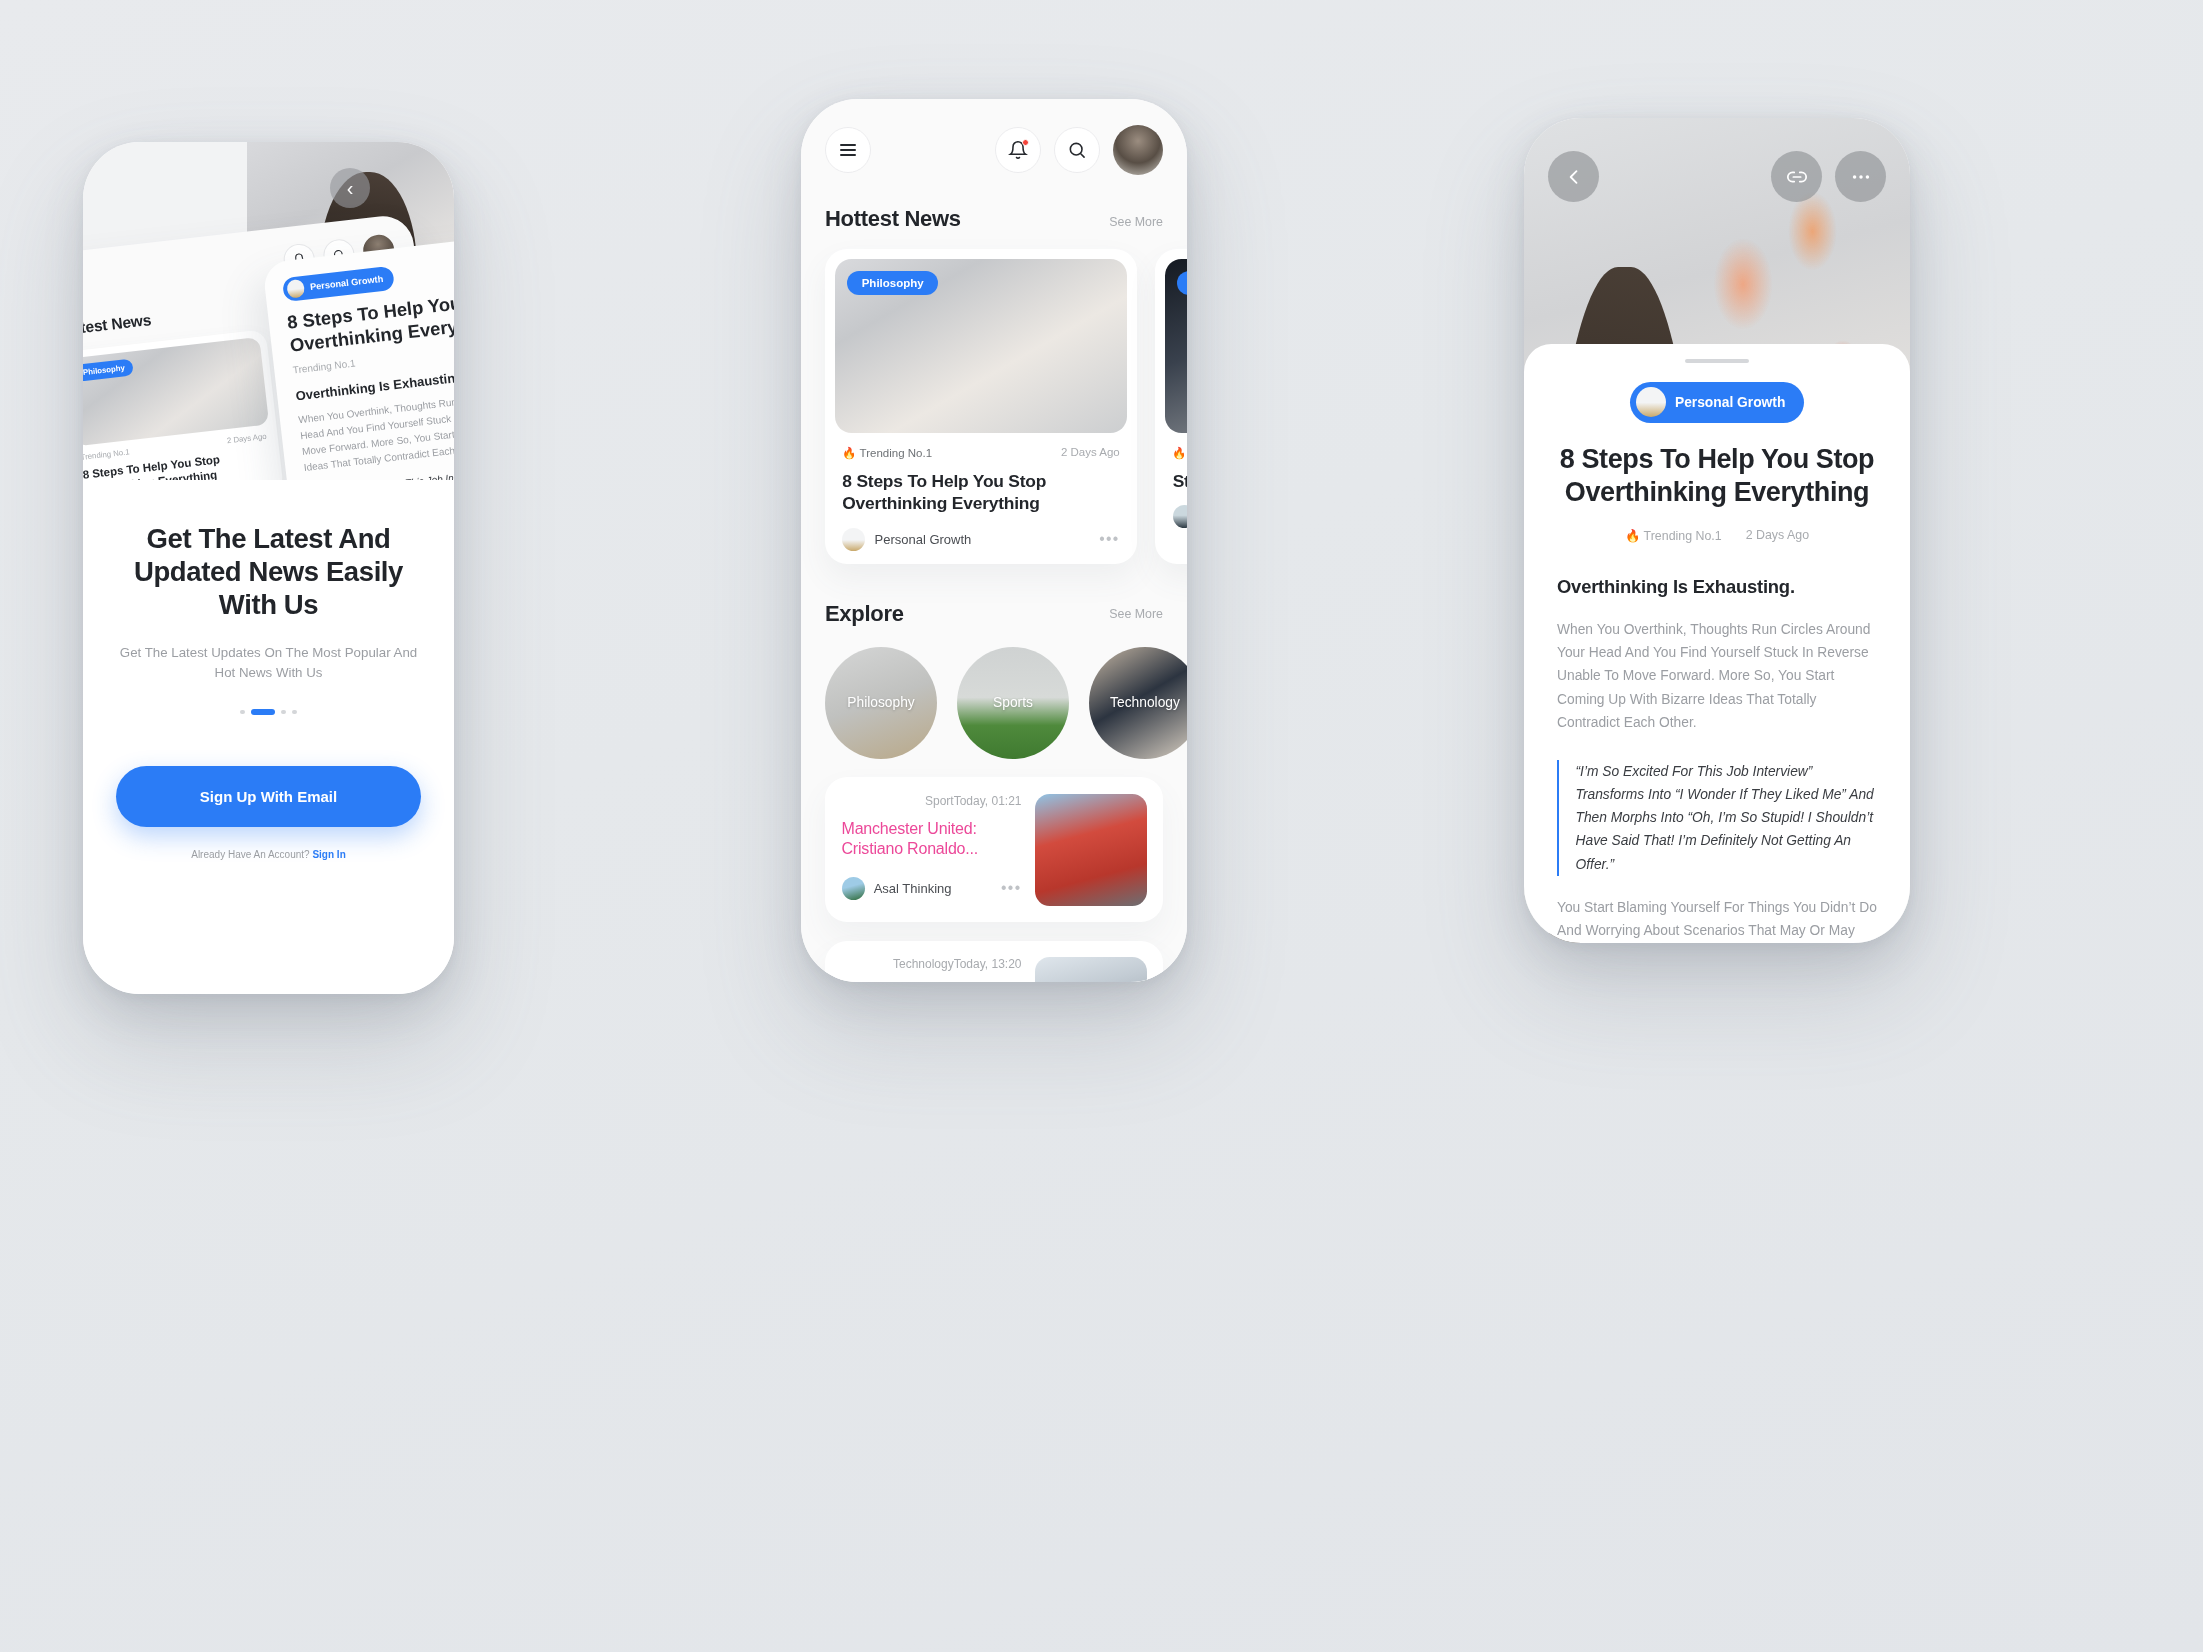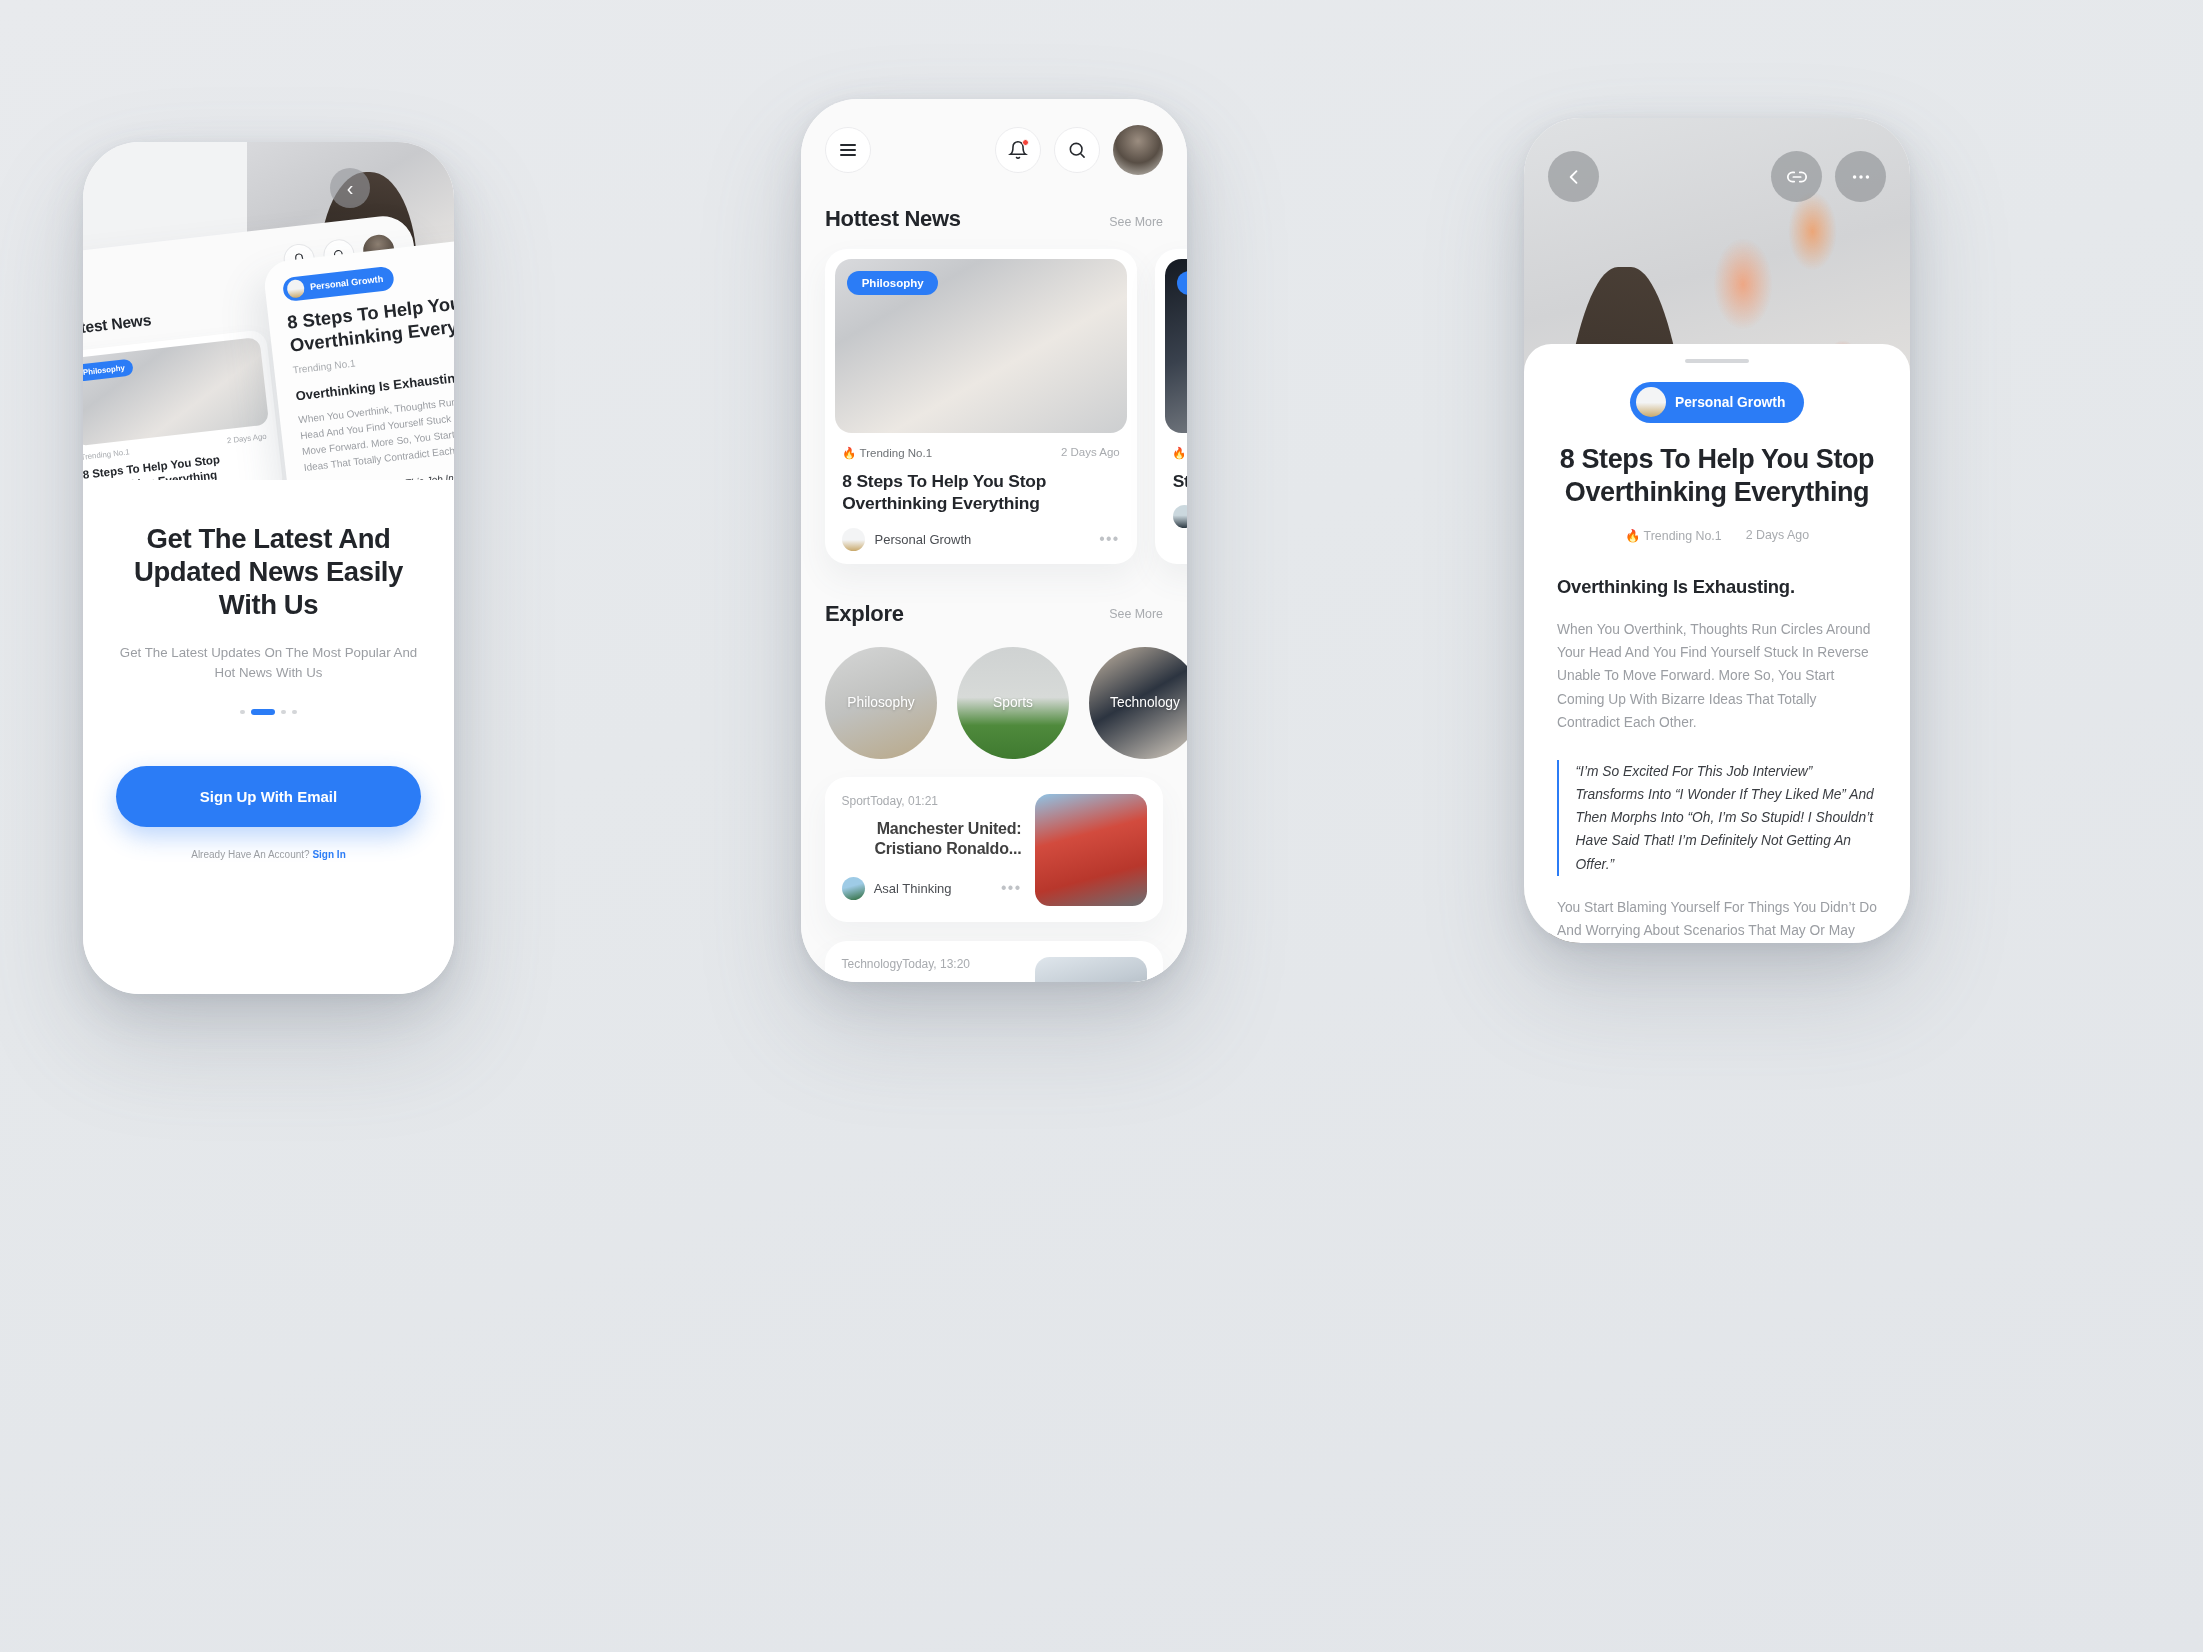--- a/index.html
+++ b/index.html
@@ -150,22 +150,22 @@
   .cat { width:112px; height:112px; border-radius:50%; flex:none; position:relative; overflow:hidden;
      display:flex; align-items:center; justify-content:center; cursor:pointer;}
   .cat span { position:relative; color:#fff; font-size:13.8px; font-weight:500; text-shadow:0 0.9px 2.8px rgba(0,0,0,.25);}
   .cat.philosophy{ background:linear-gradient(160deg,#d5d6d6 0%,#c0c1bf 48%,#b9a887 100%);}
   .cat.sports{ background:linear-gradient(180deg,#cfd2d2 0%,#d7dad8 45%,#4f8a3c 70%,#3f7a30 100%);}
   .cat.technology{ background:linear-gradient(150deg,#c8b9a6 0%,#2c3440 45%,#e0d6c8 100%);}
 
   .list-card { margin: 18.4px 24px 0; background:#fff; border-radius:22px; padding:16.5px 16.5px;
      display:flex; gap:13px; box-shadow:0 14.7px 31px rgba(90,100,115,.06);}
   .lc-left { flex:1; min-width:0;}
-  .lc-meta { display:flex; justify-content:flex-start; font-size:12px; color:#a8abaf;}
-  .lc-title { font-size:16px; font-weight:700; color:#404040; line-height:1.3; margin-top:11px; letter-spacing:-0.2px;text-align:right;}
+  .lc-meta { display:flex; justify-content:flex-end; font-size:12px; color:#a8abaf;}
+  .lc-title { font-size:16px; font-weight:400; color:#ec4899; line-height:1.3; margin-top:11px; letter-spacing:-0.2px;}
   .lc-foot { display:flex; align-items:center; justify-content:space-between; margin-top:16.5px;}
   .lc-img { width:112px; height:112px; border-radius:14.7px; flex:none;
      background:linear-gradient(165deg,#8fc4e6 0%, #d24b3e 38%, #b8372c 70%, #6c6f73 100%);}
   .lc-img.tech { background:linear-gradient(165deg,#dfe6ec 0%, #c3ccd4 45%, #9aa4ad 100%);}
 
   
   #phone3 { left: 1524px; top: 118px; width: 386px; height: 825px; }
   .p3-hero { position:absolute; inset:0;
      background: linear-gradient(165deg,#dfe1e3 0%, #d2d3d5 22%, #e6e3df 45%, #c8cbcb 70%, #d9dcdd 100%); }
   .p3-hero:before{

